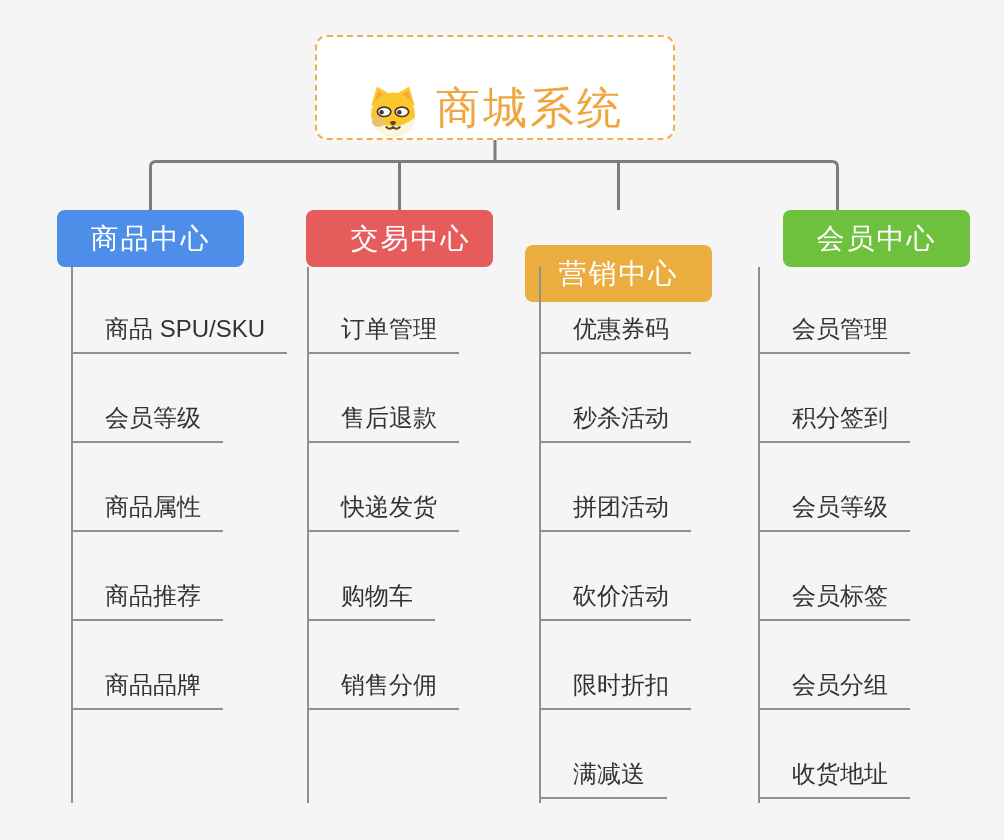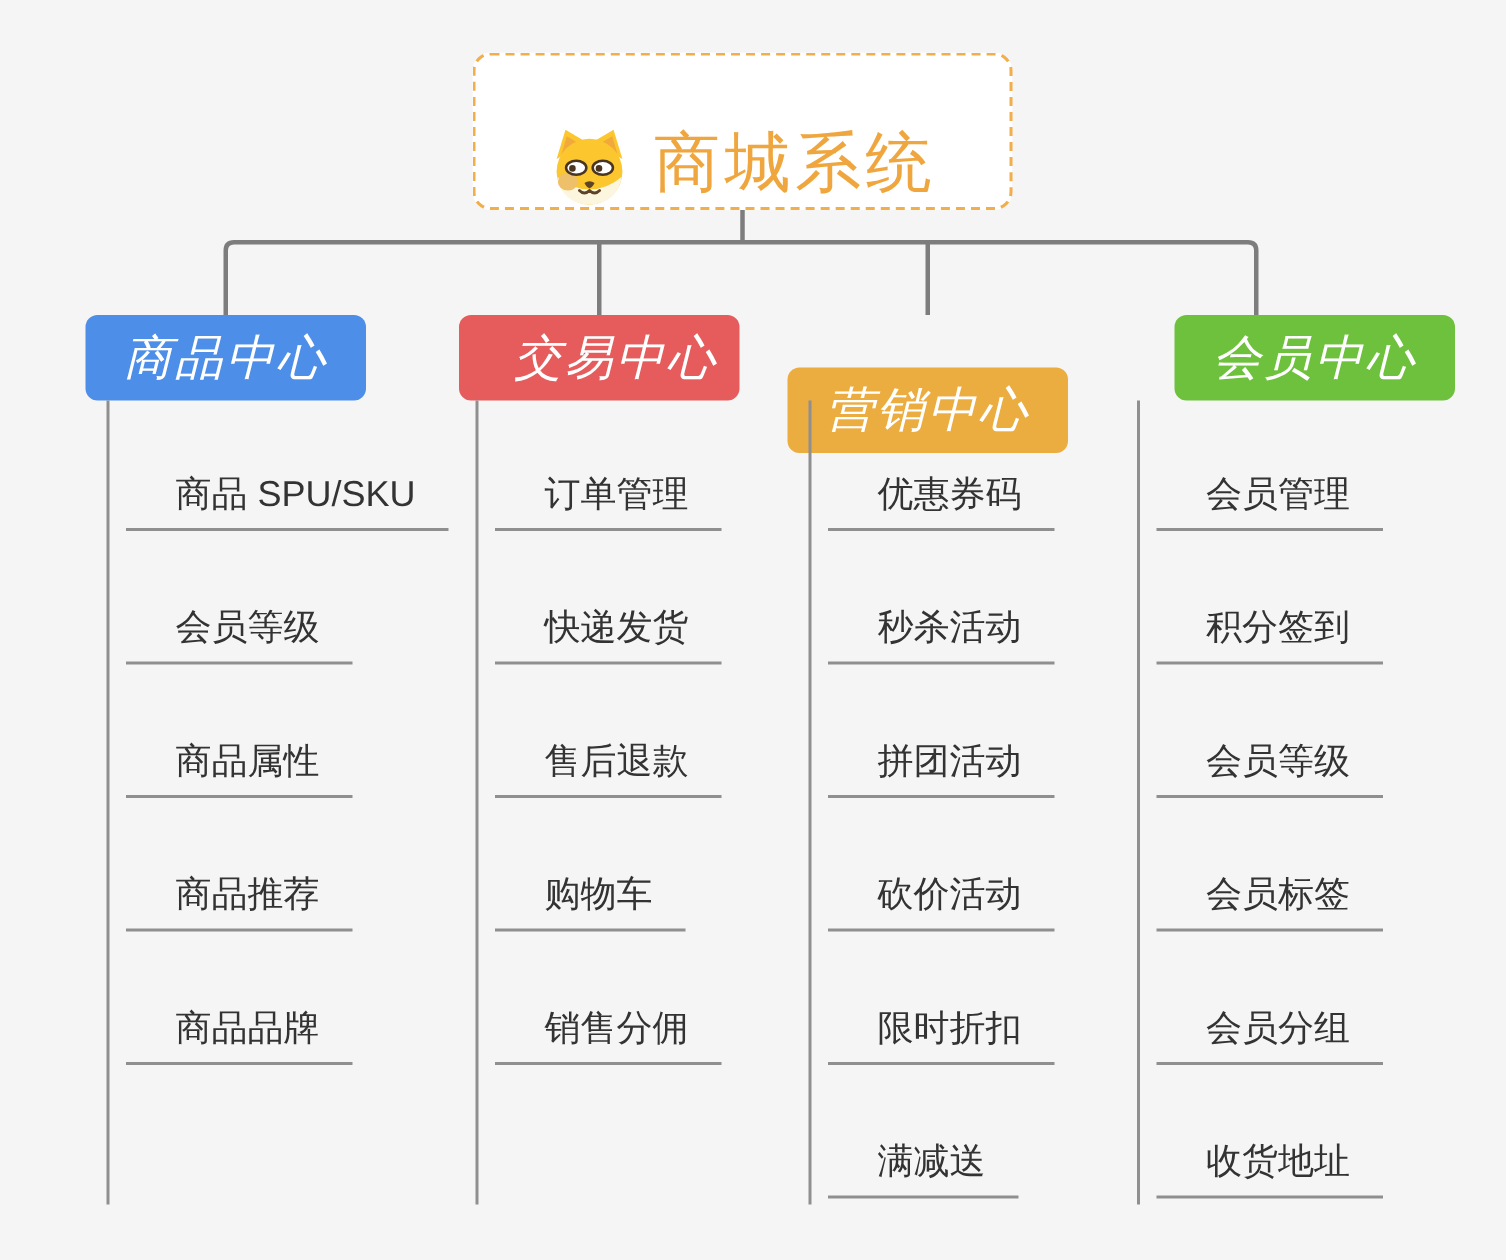--- a/index.html
+++ b/index.html
@@ -19,40 +19,39 @@
     border-radius:12px;
     display:flex; align-items:flex-end; justify-content:center; gap:16px;
   }
   .root-title {
     font-size:44px; font-weight:500; letter-spacing:3px;
   }
   
   .branch {
     position:absolute; top:210px; width:187px; height:57px;
     border-radius:8px;
-    color:#ffffff; font-size:32px; letter-spacing:2px;
+    color:#ffffff; font-size:28px; letter-spacing:2px;
     display:flex; align-items:center; justify-content:center;
     box-sizing:border-box;
-    font-style:italic;
   }
   #branch-0 { left:57px; }
   #branch-1 { left:306px;padding-left:22px; }
   #branch-2 { left:525px; }
   #branch-3 { left:744px; }
   
   .col { position:absolute; top:265px; width:240px; }
   .col::before {              
     content:""; position:absolute; left:-1px; top:2px;
     width:2px; height:536px; background:#8f8f8f;
   }
   #col-0 { left:72px; }
-  #col-1 { left:318px; }
+  #col-1 { left:308px; }
   #col-2 { left:540px; }
   #col-3 { left:759px; }
-  .row { height:89px; display:flex; align-items:flex-end;padding-left:12px; }
+  .row { height:89px; display:flex; align-items:flex-end; }
   .leaf {
     display:inline-block;
     padding:0 22px 7px 33px;
     border-bottom:2px solid #8f8f8f;
     font-size:24px; color:#333333;
     white-space:nowrap;
   }
   
   .connectors { position:absolute; left:0; top:0; pointer-events:none; }
 </style>
@@ -108,24 +107,24 @@
   <div class="row">
       <span class="leaf">商品品牌</span>
     </div>
 </div>
 
 <div class="col" id="col-1">
   <div class="row">
       <span class="leaf">订单管理</span>
     </div>
   <div class="row">
-      <span class="leaf">快递发货</span>
+      <span class="leaf">售后退款</span>
     </div>
   <div class="row">
-      <span class="leaf">售后退款</span>
+      <span class="leaf">快递发货</span>
     </div>
   <div class="row">
       <span class="leaf">购物车</span>
     </div>
   <div class="row">
       <span class="leaf">销售分佣</span>
     </div>
 </div>
 
 <div class="col" id="col-2">

